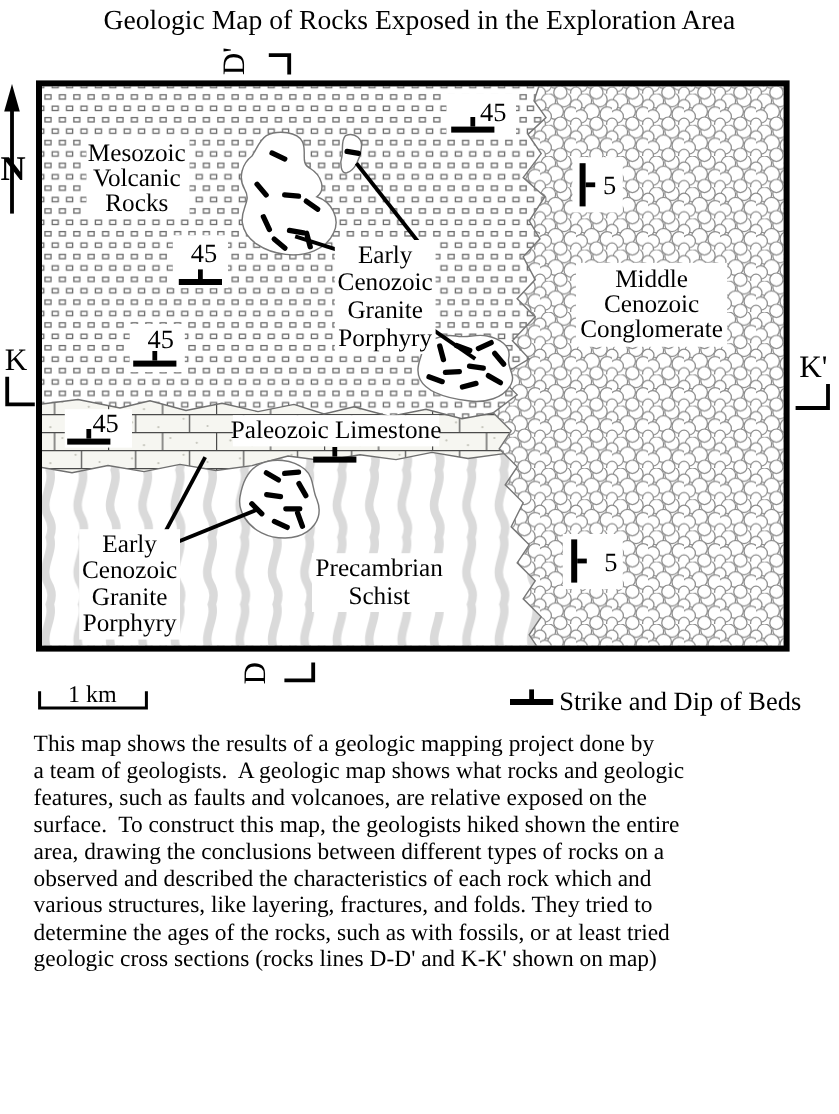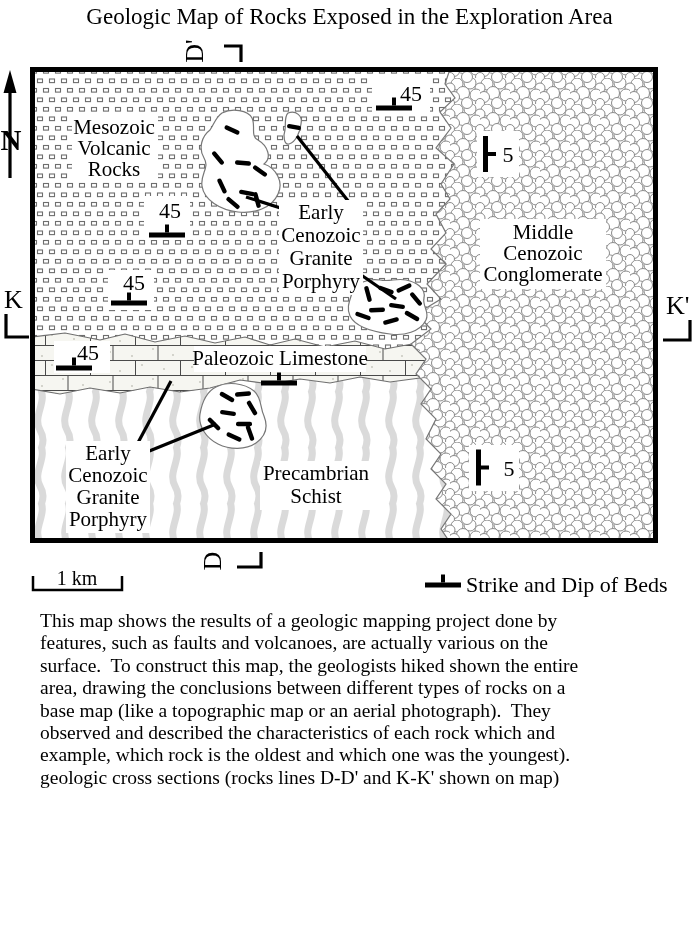--- a/index.html
+++ b/index.html
@@ -20,21 +20,21 @@
   }
   .map-svg{position:absolute;left:0;top:0;}
   .map-svg text{font-family:"Liberation Serif","DejaVu Serif",serif;fill:#000;}
   .lbl{font-size:21px;}
   .num{font-size:22px;}
   .marker{font-size:26px;}
   .north{font-size:29px;font-weight:bold;}
   .legend-text{font-size:22px;}
   .scale-text{font-size:20px;}
   .paragraph{
-    position:absolute;left:40px;top:610px;width:640px;
+    position:absolute;left:28px;top:610px;width:640px;
     font-size:19.5px;line-height:22.4px;color:#000;
   }
   .para-line{white-space:pre;}
 </style>
 </head>
 <body>
 
 <div class="page">
 
   <div class="title">Geologic Map of Rocks Exposed in the Exploration Area</div>
@@ -264,22 +264,23 @@
       <g fill="#000">
         <rect x="425" y="582.5" width="36" height="5"></rect>
         <rect x="441" y="574.5" width="4" height="8"></rect>
       </g>
       <text class="legend-text" x="466" y="592">Strike and Dip of Beds</text>
     </g>
   </svg>
 
   <div class="paragraph">
     <div class="para-line">This map shows the results of a geologic mapping project done by</div>
-    <div class="para-line">features, such as faults and volcanoes, are actually various on the</div>
+    <div class="para-line">a team of geologists.  A geologic map shows what rocks and geologic</div>
+    <div class="para-line">features, such as faults and volcanoes, are relative exposed on the</div>
     <div class="para-line">surface.  To construct this map, the geologists hiked shown the entire</div>
     <div class="para-line">area, drawing the conclusions between different types of rocks on a</div>
-    <div class="para-line">base map (like a topographic map or an aerial photograph).  They</div>
     <div class="para-line">observed and described the characteristics of each rock which and</div>
-    <div class="para-line">example, which rock is the oldest and which one was the youngest).</div>
+    <div class="para-line">various structures, like layering, fractures, and folds. They tried to</div>
+    <div class="para-line">determine the ages of the rocks, such as with fossils, or at least tried</div>
     <div class="para-line">geologic cross sections (rocks lines D-D' and K-K' shown on map)</div>
   </div>
 
 </div>
 
 </body></html>

